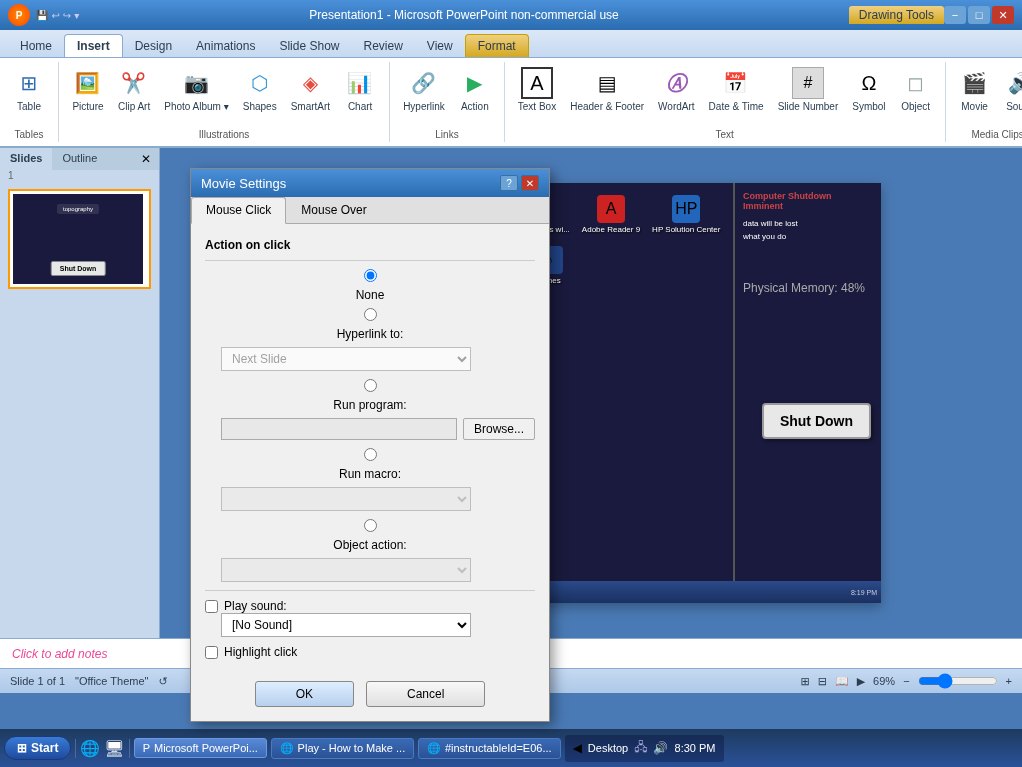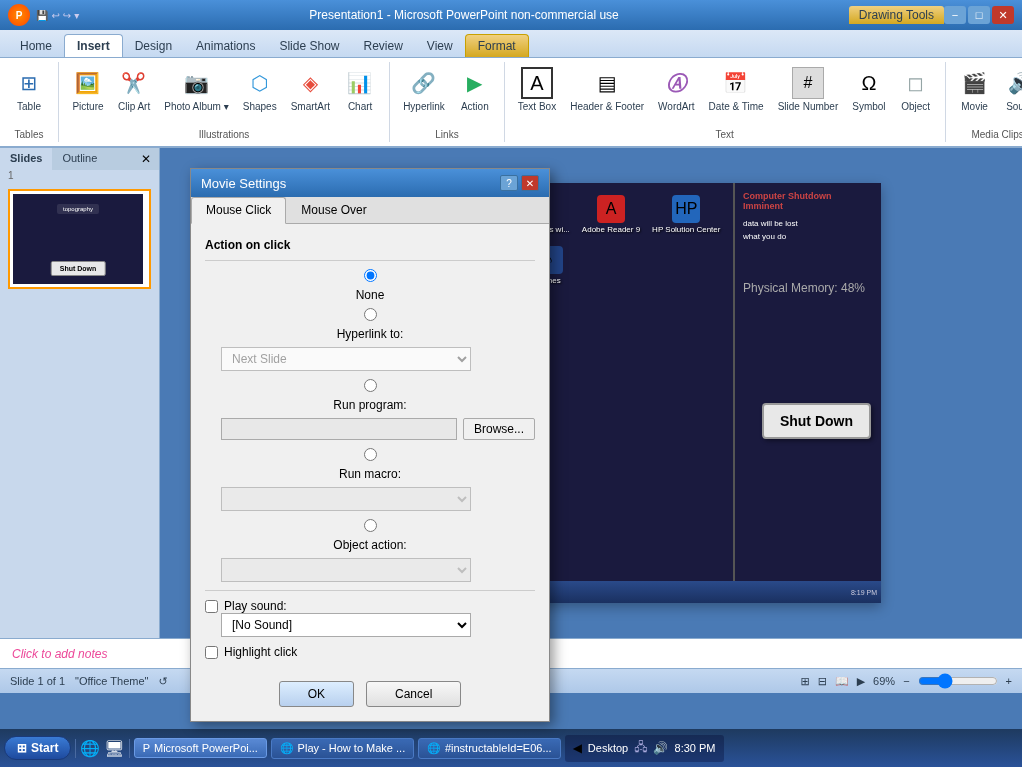--- a/index.html
+++ b/index.html
@@ -83,21 +83,21 @@
     .radio-row input[type=radio] { margin: 0; }
     .select-row { display: flex; align-items: center; gap: 6px; margin-bottom: 8px; margin-left: 16px; }
     .select-row select, .select-row input { font-size: 12px; padding: 3px 6px; border: 1px solid #aaa; background: white; }
     .select-row select { width: 240px; }
     .input-with-btn { display: flex; align-items: center; gap: 6px; margin-left: 16px; margin-bottom: 8px; }
     .input-with-btn input { flex: 1; font-size: 12px; padding: 3px 6px; border: 1px solid #aaa; }
     .browse-btn { padding: 3px 10px; font-size: 12px; background: #f0f0f0; border: 1px solid #aaa; cursor: pointer; border-radius: 2px; }
     .checkbox-row { display: flex; align-items: center; gap: 6px; font-size: 12px; margin-top: 4px; }
     .divider-line { border: none; border-top: 1px solid #ccc; margin: 8px 0; }
     .dialog-footer { display: flex; justify-content: center; gap: 12px; padding: 8px 14px 14px; }
-    .dialog-btn { padding: 5px 28px; font-size: 12px; border: 1px solid #888; border-radius: 3px; cursor: pointer; background: linear-gradient(to bottom, #f8f8f8, #e0e0e0); }
+    .dialog-btn { padding: 5px 40px; font-size: 12px; border: 1px solid #888; border-radius: 3px; cursor: pointer; background: linear-gradient(to bottom, #f8f8f8, #e0e0e0); }
     .dialog-btn.ok { background: linear-gradient(to bottom, #ddeeff, #b8d0ee); }
 
     .disabled-input { background: #e8e8e8 !important; color: #aaa; }
 
     
     .icon-table { color: #2b6cb0; font-size: 22px; }
   </style>
 </head>
 <body>
 

